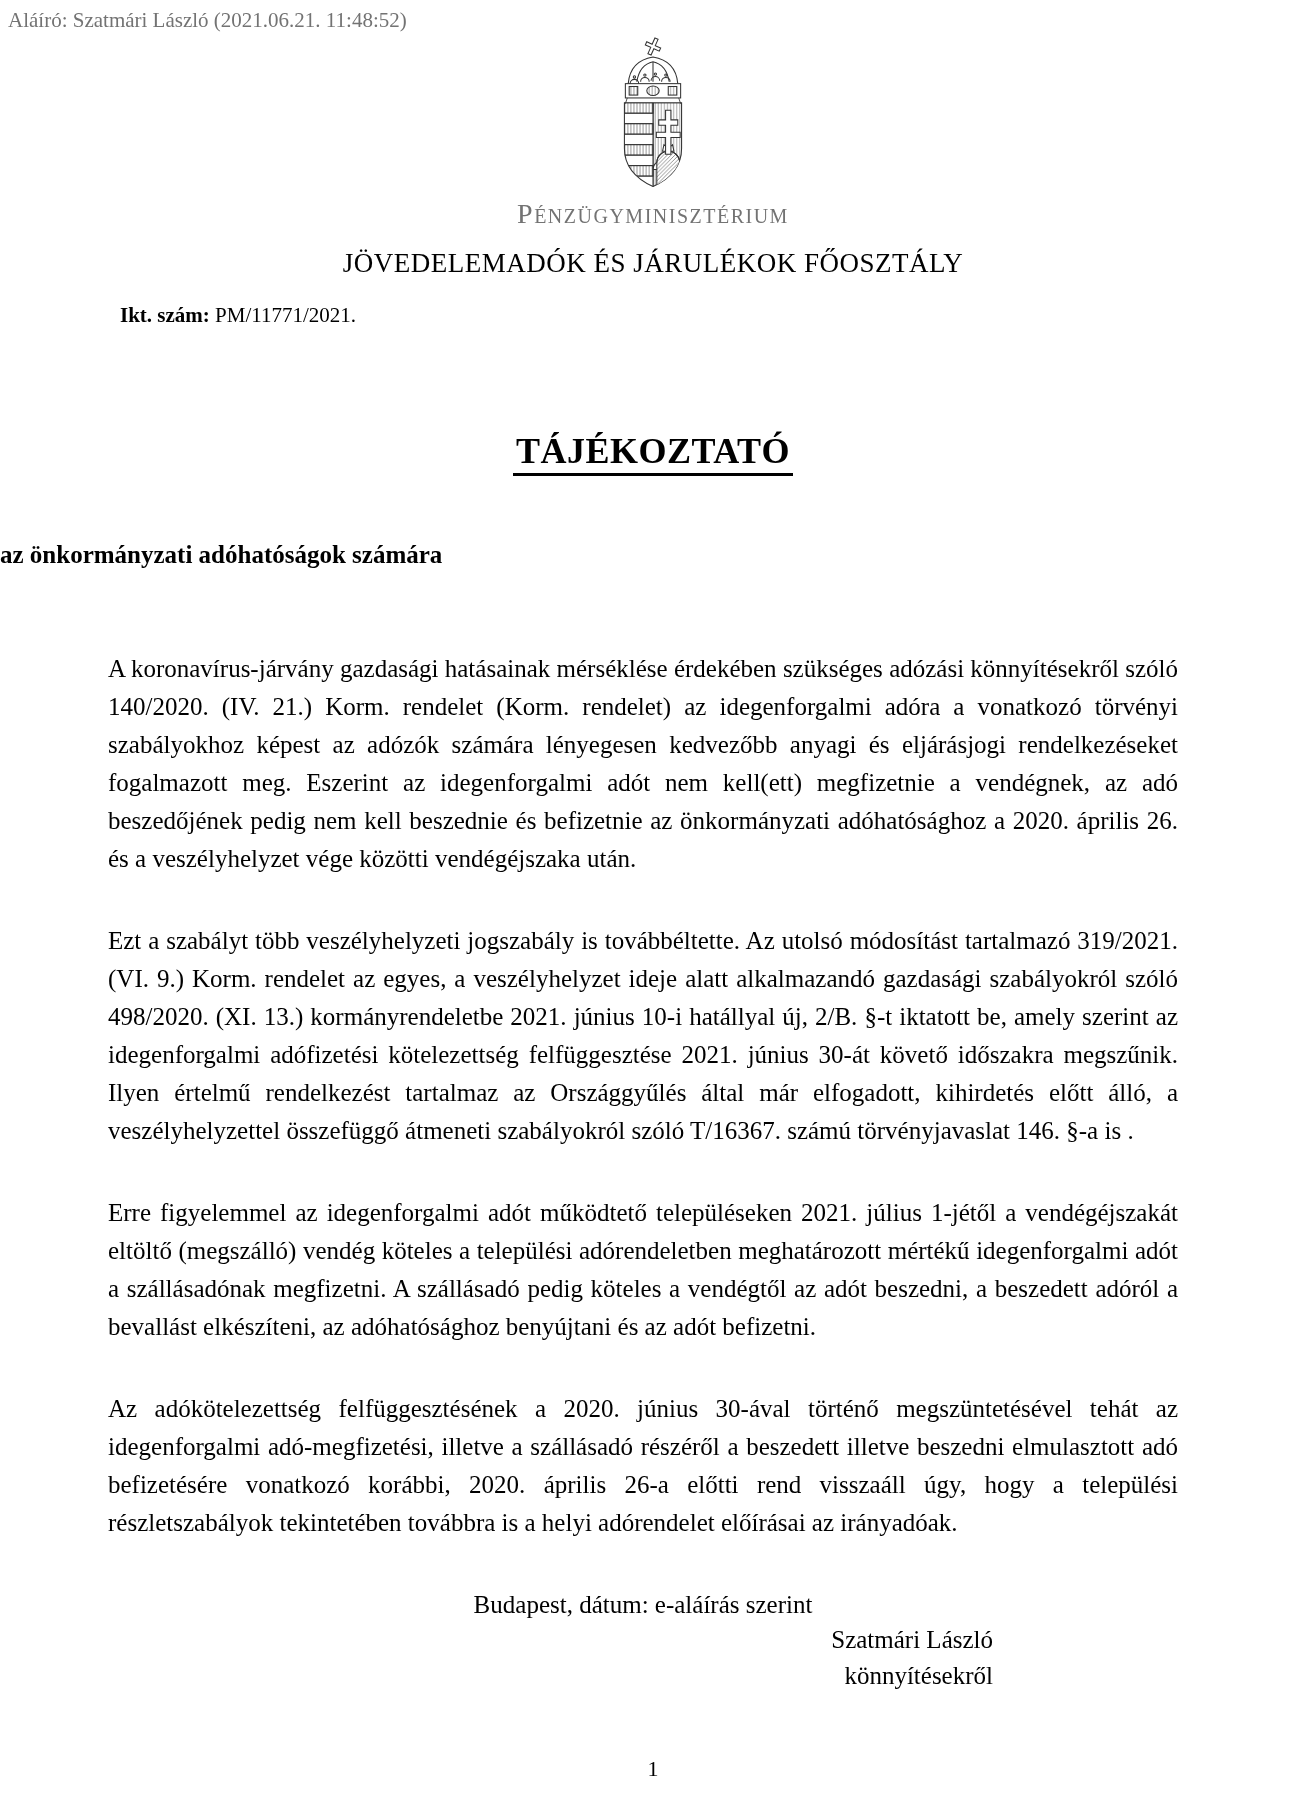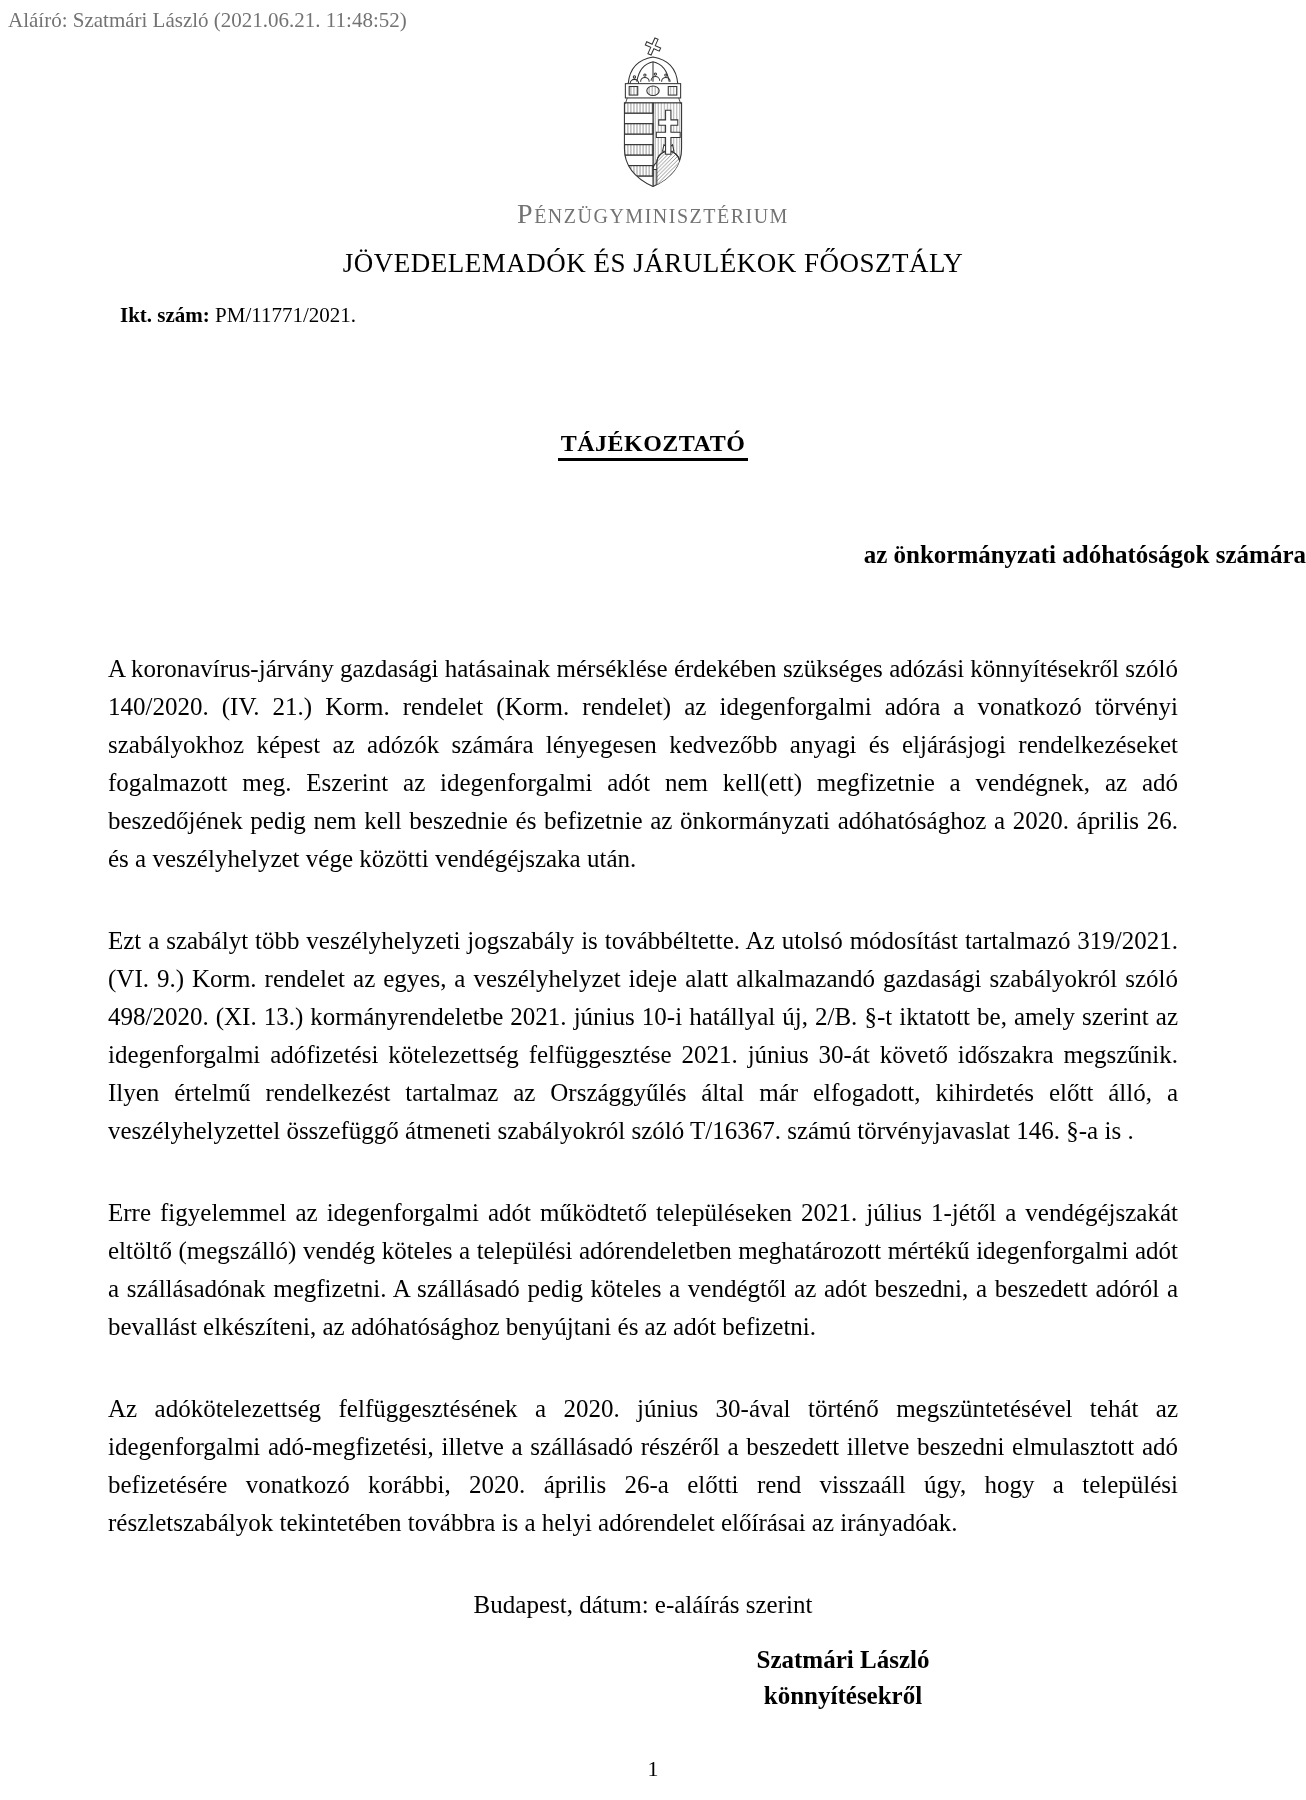--- a/index.html
+++ b/index.html
@@ -64,32 +64,32 @@
   .ref-line .label { font-weight: bold; }
   .title-wrap {
     position: absolute;
     top: 430px;
     left: 0;
     width: 100%;
     text-align: center;
   }
   .doc-title {
     display: inline-block;
-    font-size: 24px;
+    font-size: 36px;
     font-weight: bold;
     letter-spacing: 0.5px;
     border-bottom: 3px solid #000;
     padding: 0 3px 1px 3px;
   }
   .subtitle {
     position: absolute;
     top: 536px;
     left: 0;
     width: 100%;
-    text-align: right;
+    text-align: left;
     font-size: 25px;
     font-weight: bold;
     line-height: 37px;
   }
   .body-text {
     position: absolute;
     top: 650px;
     left: 108px;
     width: 1070px;
     font-size: 25px;
@@ -102,25 +102,24 @@
   }
   .body-text p.no-justify {
     text-align: center;
     margin-bottom: 0;
   }
   .signer-block {
     position: absolute;
     top: 1622px;
     left: 693px;
     width: 300px;
-    text-align: center;
+    text-align: right;
     font-size: 25px;
-    font-weight: bold;
+    font-weight: normal;
     line-height: 36px;
-    margin-top: 20px;
   }
   .page-number {
     position: absolute;
     top: 1756px;
     left: 0;
     width: 100%;
     text-align: center;
     font-size: 22px;
   }
 </style>

